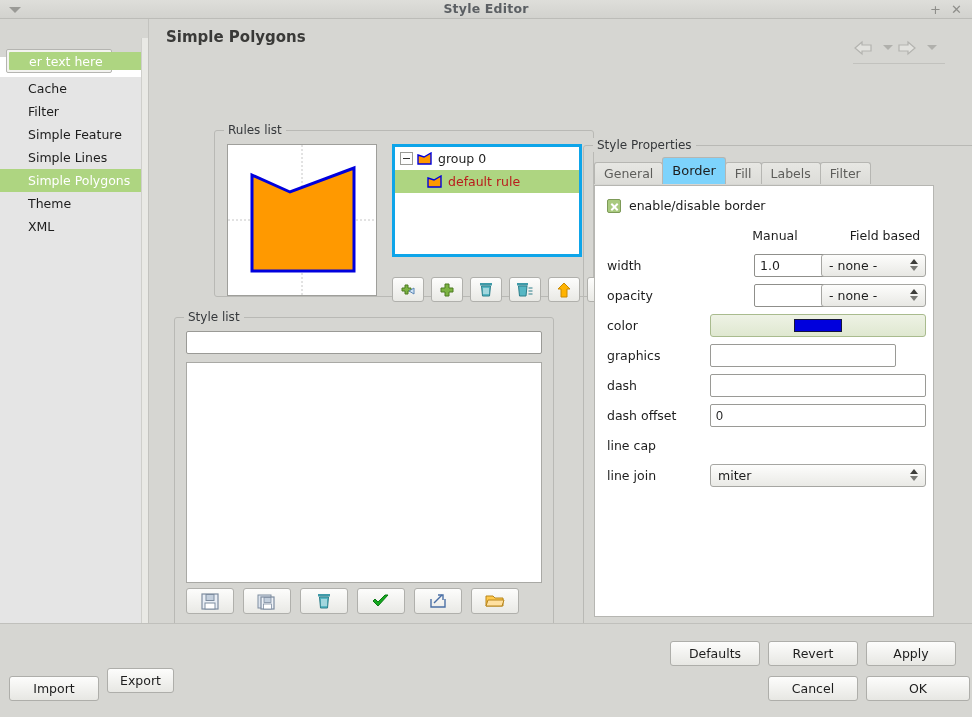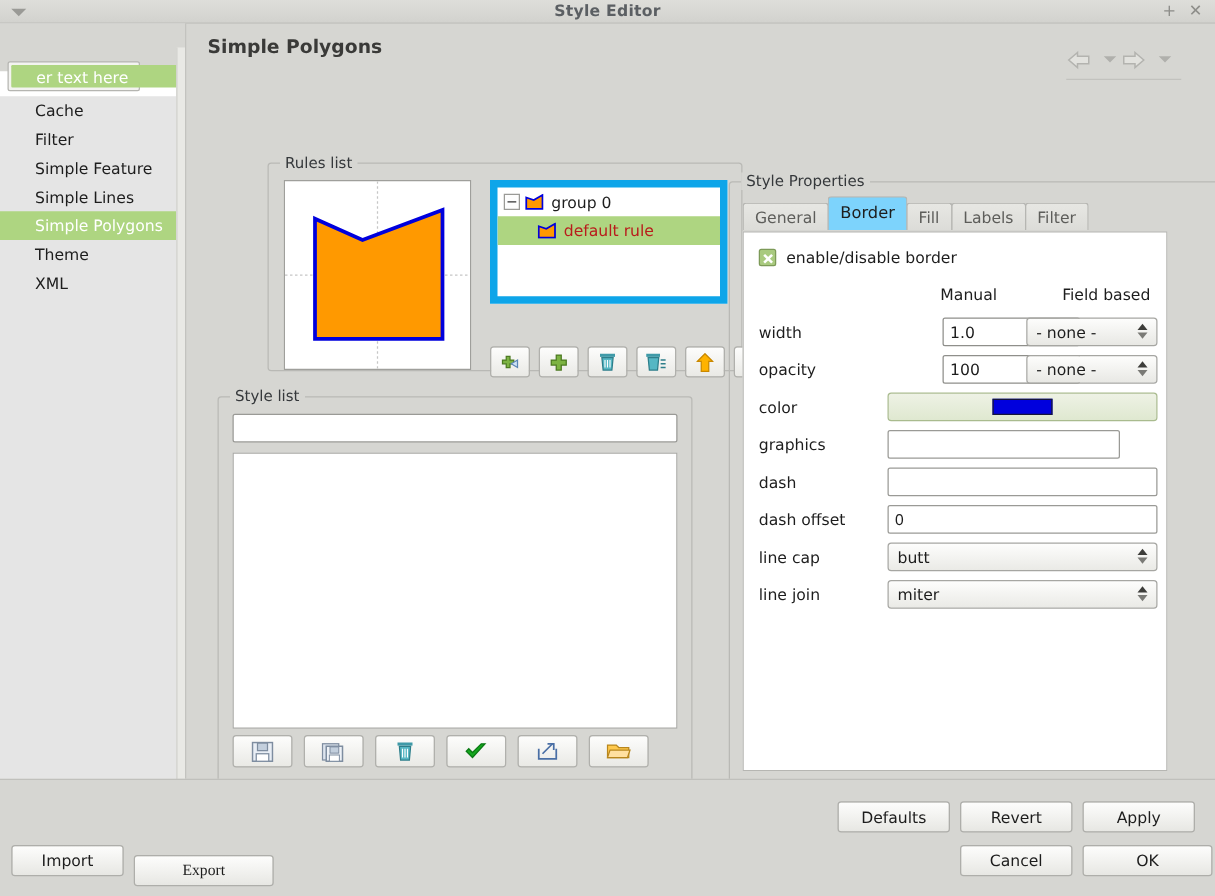--- a/index.html
+++ b/index.html
@@ -143,22 +143,22 @@
 
   
   .preview {
     position:absolute; left:12px; top:13px; width:150px; height:152px;
     background:#ffffff; border:1px solid #9f9f9b;
   }
   .preview svg { display:block; }
 
   
   .rules-tree {
-    position:absolute; left:177px; top:13px; width:190px; height:99px;
-    background:#ffffff; border:6px solid #0ea5e9;
+    position:absolute; left:177px; top:13px; width:190px; height:113px;
+    background:#ffffff; border:3px solid #0ea5e9;
     overflow:hidden;
   }
   .tree-row {
     height:23px; display:flex; align-items:center;
     font-size:12.5px; color:#1d1d1d;
   }
   .tree-row.child { padding-left:32px; }
   .tree-row.child.selected { background:#aed581; color:#b91c1c; }
   .tree-toggle {
     width:13px; height:13px; margin-left:5px; margin-right:4px;
@@ -314,21 +314,21 @@
     border:1px solid #aeaeaa; border-radius:3px;
     font-size:12.5px; color:#1d1d1d;
     text-align:center; line-height:23px;
   }
   #btn-defaults { left:670px; top:17px; width:90px; }
   #btn-revert   { left:768px; top:17px; width:90px; }
   #btn-apply    { left:866px; top:17px; width:90px; }
   #btn-cancel   { left:768px; top:52px; width:90px; }
   #btn-ok       { left:866px; top:52px; width:104px; }
   #btn-import   { left:9px;   top:52px; width:90px; }
-  #btn-export   { left:107px; top:60px; width:112px;font-family:Liberation Serif, serif; }
+  #btn-export   { left:107px; top:44px; width:67px; }
 </style>
 </head>
 <body>
 
 <div class="titlebar">
   <div class="title">Style Editor</div>
   <div class="win-btn win-max">+</div>
   <div class="win-btn win-close">✕</div>
 </div>
 
@@ -534,21 +534,21 @@
           <div class="combo">
             <span class="cval">- none -</span>
             <span class="carets">
                 <span class="u"></span>
                 <span class="d"></span>
               </span>
           </div>
         </div>
       </div>
 
-      <div class="prow" style="top:98px;">
+      <div class="prow" style="top:98px;text-align:right;">
         <div class="plabel">opacity</div>
         <div class="ctl-manual">
           <div class="spin dim">
             <div class="sval">100</div>
             <div class="sbtns">
                 <span class="up"></span>
                 <span class="dn"></span>
               </div>
           </div>
         </div>
@@ -589,29 +589,20 @@
 
       <div class="prow" style="top:218px;">
         <div class="plabel">dash offset</div>
         <div class="ctl-wide">
           <input class="txtfield" style="width: 216px;" value="0">
         </div>
       </div>
 
       <div class="prow" style="top:248px;">
         <div class="plabel">line cap</div>
-        <div class="ctl-wide">
-          <div class="select">
-            <span class="sv">butt</span>
-            <span class="carets">
-                <span class="u"></span>
-                <span class="d"></span>
-              </span>
-          </div>
-        </div>
       </div>
 
       <div class="prow" style="top:278px;">
         <div class="plabel">line join</div>
         <div class="ctl-wide">
           <div class="select">
             <span class="sv">miter</span>
             <span class="carets">
                 <span class="u"></span>
                 <span class="d"></span>

